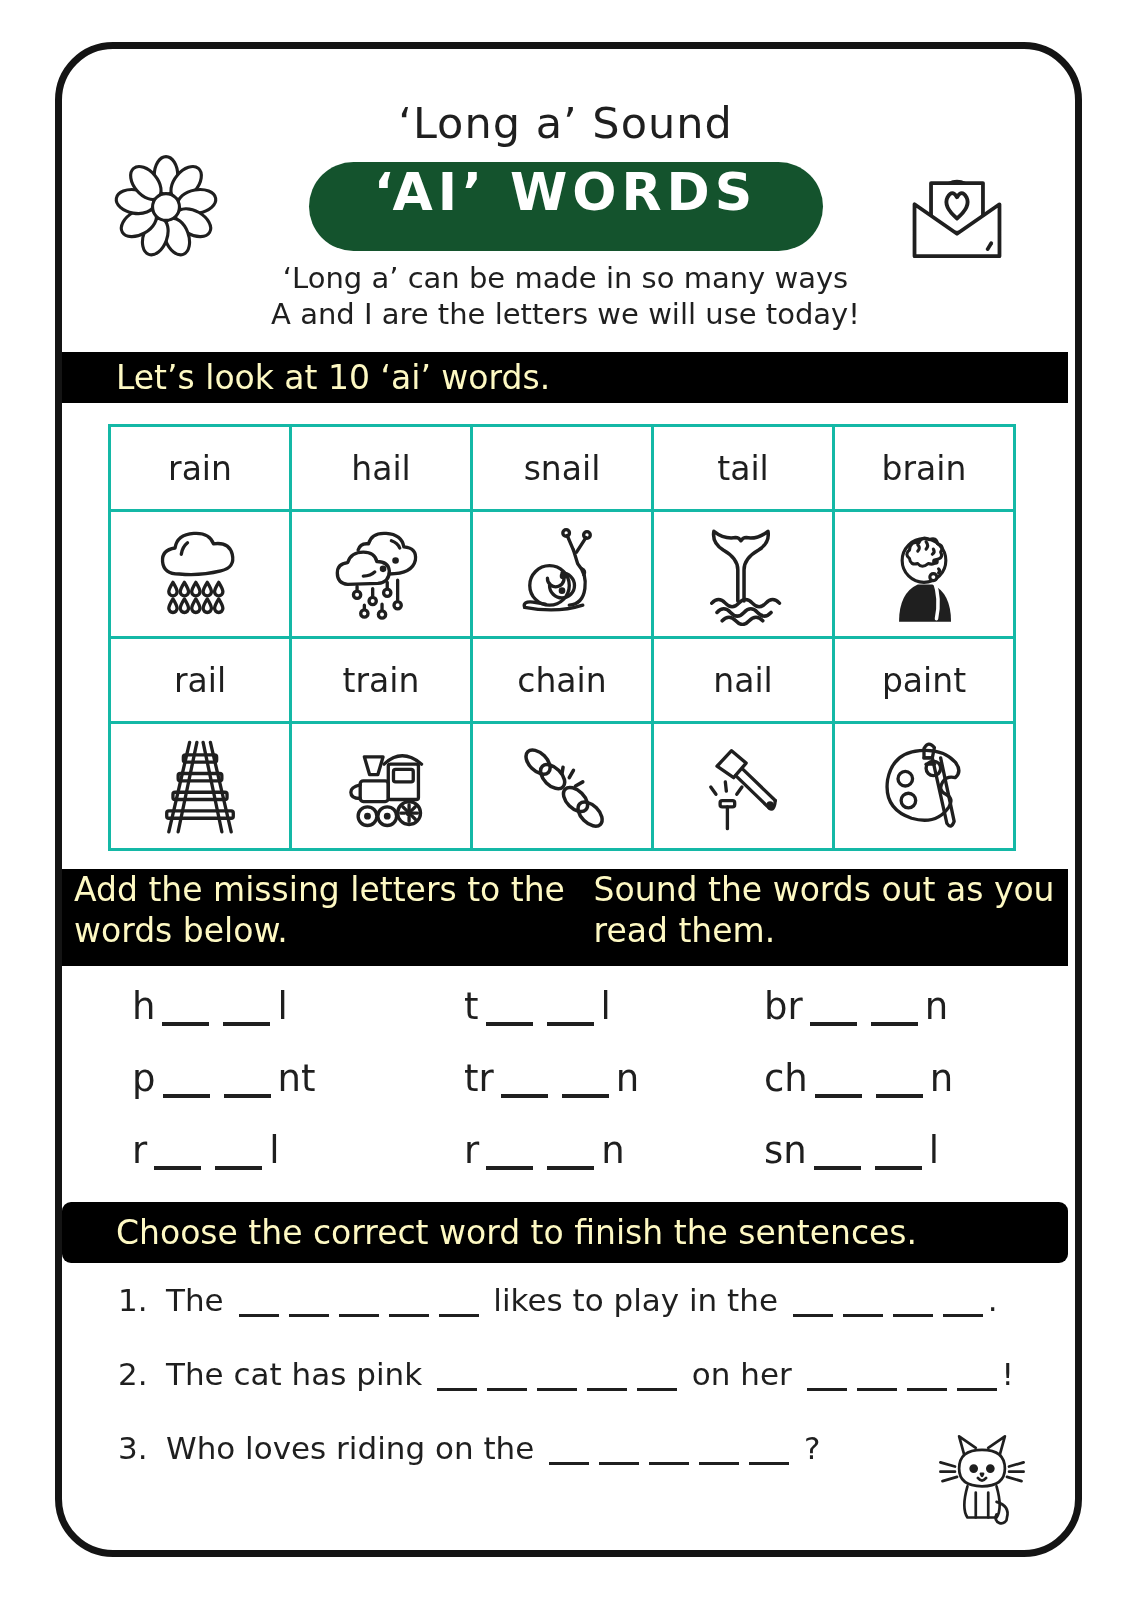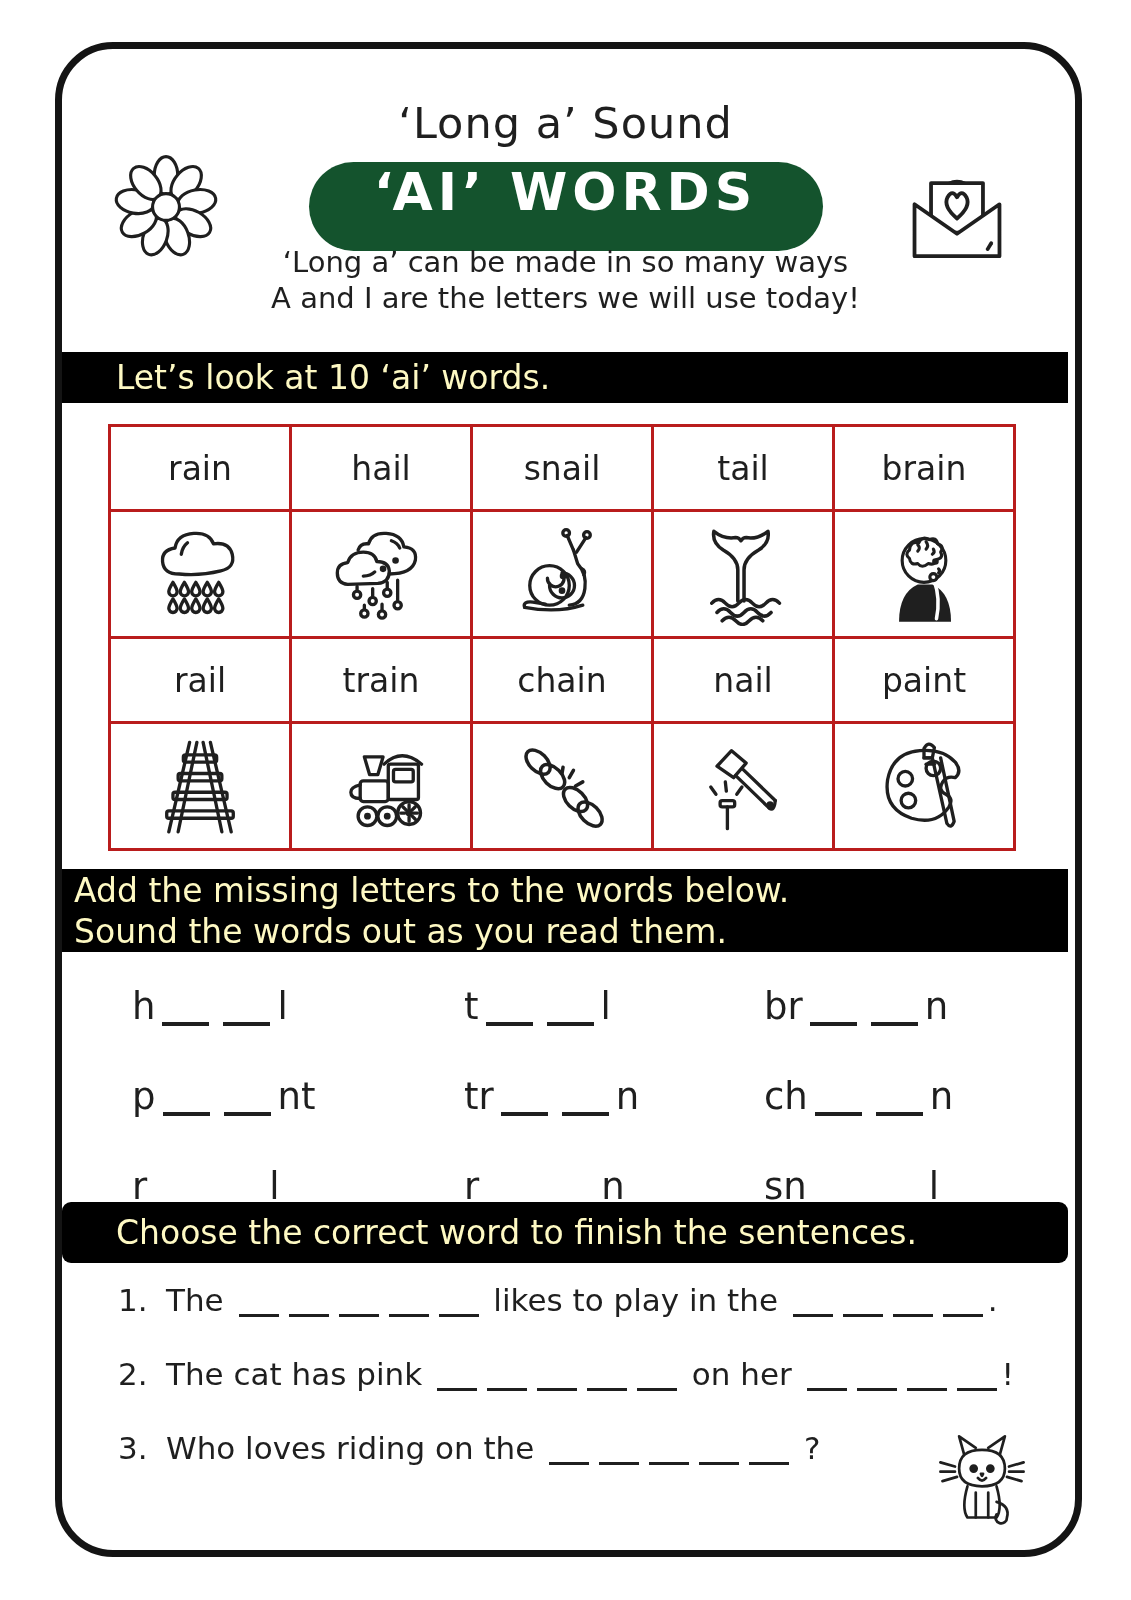--- a/index.html
+++ b/index.html
@@ -5,33 +5,33 @@
   html,body{margin:0;padding:0;background:#fff;}
   .page{position:relative;width:1131px;height:1600px;background:#ffffff;overflow:hidden;
         font-family:"DejaVu Sans","Liberation Sans",sans-serif;color:#1f1f1f;}
   .card{position:absolute;left:55px;top:42px;width:1027px;height:1515px;box-sizing:border-box;
         border:7px solid #141414;border-radius:58px;}
   .abs{position:absolute;}
   .worksheet-title{left:0;right:0;top:98px;text-align:center;font-size:43px;letter-spacing:1px;}
   .pill{left:50%;transform:translateX(-50%);top:162px;width:514px;height:89px;background:#14532d;
         border-radius:46px;display:flex;align-items:flex-start;justify-content:center;}
   .pill span{color:#ffffff;font-size:52px;font-weight:bold;letter-spacing:5px;}
-  .subtitle{left:0;right:0;top:244px;text-align:center;font-size:29px;line-height:36px;}
+  .subtitle{left:0;right:0;top:260px;text-align:center;font-size:29px;line-height:36px;}
   .banner{left:62px;width:1006px;background:#000;color:#fef9c3;box-sizing:border-box;padding-left:54px;}
   .banner-1{top:352px;height:51px;display:flex;align-items:center;font-size:33px;}
-  .banner-2{top:869px;height:83px;display:flex;flex-direction:column;justify-content:center;
+  .banner-2{top:869px;height:97px;display:flex;flex-direction:row;justify-content:center;
             font-size:33px;line-height:41px;padding-left:12px;}
   .banner-3{top:1202px;height:61px;display:flex;align-items:center;font-size:33px;border-radius:9px;}
   .word-grid{left:108px;top:424px;width:908px;border-collapse:collapse;table-layout:fixed;}
-  .word-grid td{border:3px solid #b91c1c;background:#fff;text-align:center;vertical-align:middle;}
+  .word-grid td{border:3px solid #14b8a6;background:#fff;text-align:center;vertical-align:middle;}
   .word-row td{height:80px;font-size:33px;}
   .icon-row td{height:122px;}
   .cell-icon{width:104px;height:104px;display:inline-block;vertical-align:middle;}
   .ml-grid{left:62px;top:985px;width:1006px;box-sizing:border-box;padding-left:70px;display:grid;
-           grid-template-columns:332px 300px auto;row-gap:44px;font-size:37px;}
+           grid-template-columns:332px 300px auto;row-gap:26px;font-size:37px;}
   .fill-item{height:46px;white-space:nowrap;}
   .blank{display:inline-block;height:2px;border-bottom:4px solid #1f1f1f;}
   .fill-blank{width:47px;margin:0 7px;position:relative;top:7px;}
   .s-blank{width:40px;margin:0 5px;border-bottom-width:3.5px;position:relative;top:6px;}
   .sentence-list{left:62px;top:1282px;width:1006px;box-sizing:border-box;padding-left:56px;font-size:31px;}
   .sentence{margin-bottom:34px;min-height:40px;white-space:nowrap;}
   .s-num{display:inline-block;width:48px;}
   .corner-icon{position:absolute;}
   .flower-pos{left:110px;top:150px;width:112px;height:114px;}
   .envelope-pos{left:896px;top:150px;width:122px;height:118px;}

